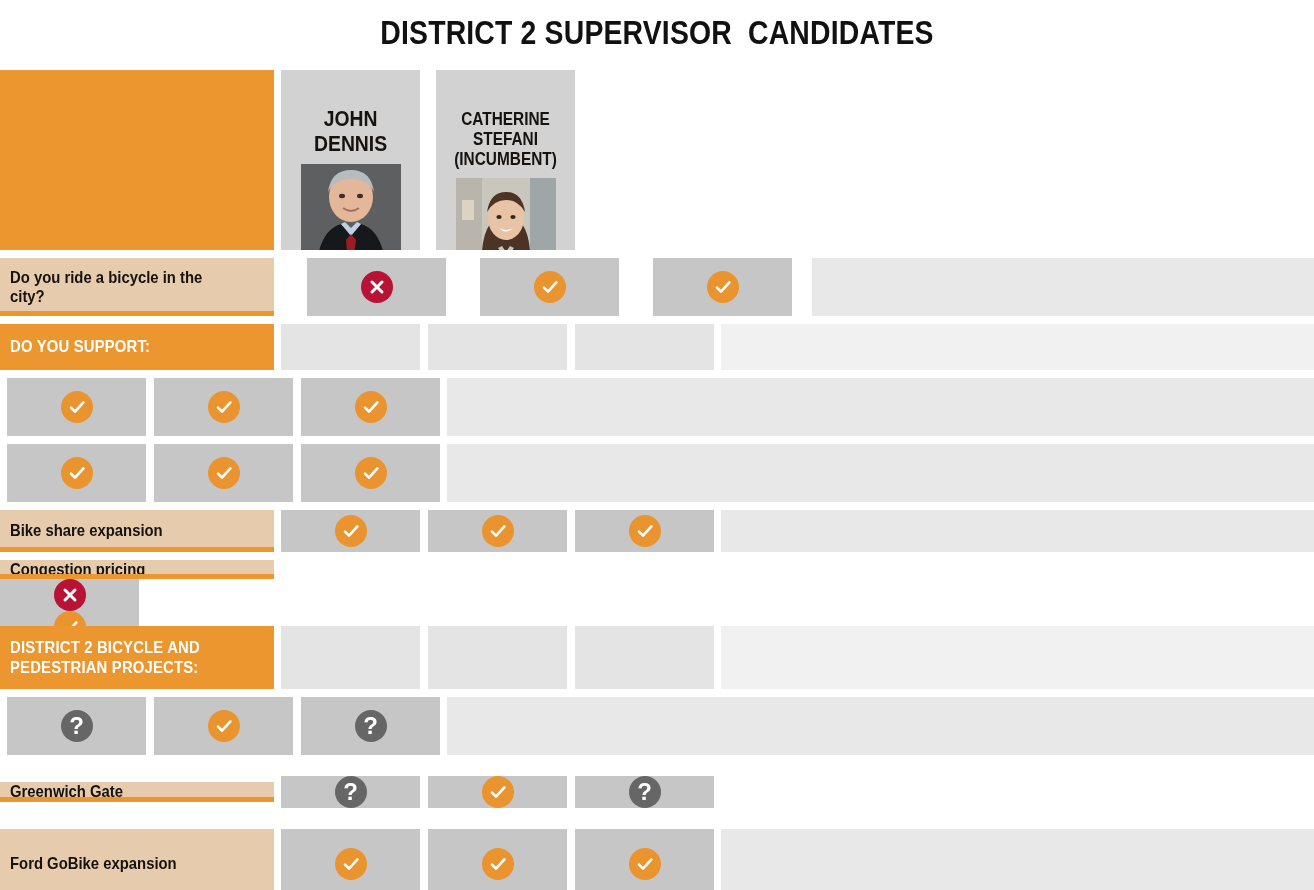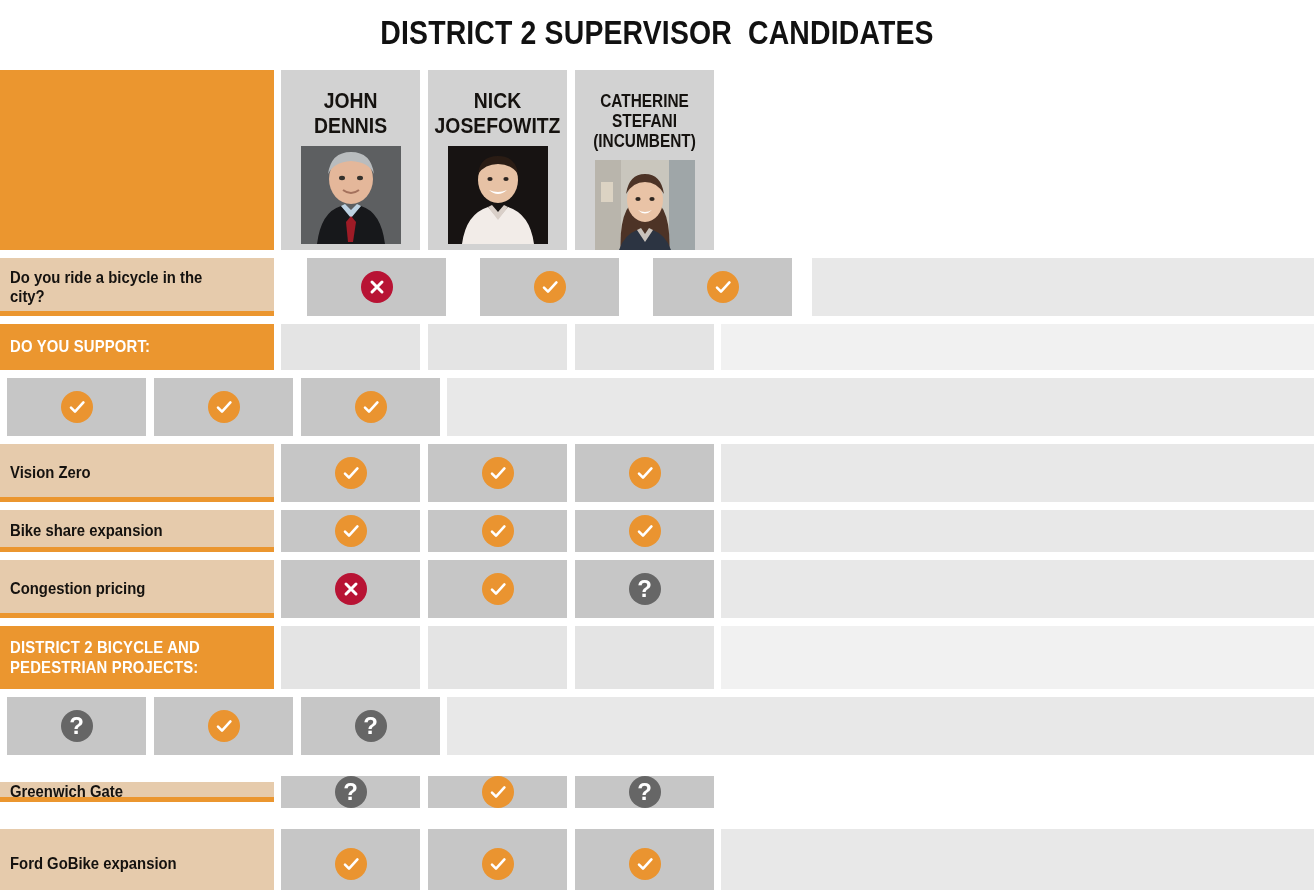--- a/index.html
+++ b/index.html
@@ -130,21 +130,21 @@
     font-size: 24px;
     line-height: 1;
     margin-top: -1px;
   }
 
   
   .hdr-row { height: 180px; }
   .hdr-cell {
     flex-direction: column;
     justify-content: flex-start;
-    padding-top: 6px;
+    padding-top: 24px;
     background: #d2d2d2;
   }
   .cand-name {
     font-family: "Liberation Sans Narrow", "Liberation Sans", sans-serif;
     font-weight: 700;
     color: #15120f;
     text-align: center;
     line-height: 1.14;
     white-space: pre-line;
     transform: scaleX(0.88);
@@ -183,36 +183,20 @@
             <ellipse cx="41" cy="32" rx="3" ry="2.2" fill="#35312c"></ellipse>
             <ellipse cx="59" cy="32" rx="3" ry="2.2" fill="#35312c"></ellipse>
             <path d="M42 44 Q50 50 58 44" stroke="#a4715c" stroke-width="2" fill="none"></path>
             <path d="M16 98 Q20 66 40 60 L50 70 L60 60 Q80 66 84 98 Z" fill="#17181b"></path>
             <path d="M40 60 L50 72 L60 60 L56 58 L50 64 L44 58 Z" fill="#bdd2e2"></path>
             <path d="M50 70 L55 76 L52 96 L47 96 L45 76 Z" fill="#9e1b26"></path>
           </svg>
         </div>
       </div>
       <div class="gap"></div>
-      <div class="cc hdr-cell">
-        <div class="cand-name n2">NICK
-JOSEFOWITZ</div>
-        <div class="portrait">
-          <svg width="100" height="98" viewBox="0 0 100 98">
-            <rect width="100" height="98" fill="#171312"></rect>
-            <ellipse cx="50" cy="34" rx="20" ry="23" fill="#e7c2a5"></ellipse>
-            <path d="M30 28 Q32 10 50 10 Q68 10 70 28 Q63 18 50 18 Q37 18 30 28Z" fill="#2a1c14"></path>
-            <ellipse cx="42" cy="33" rx="2.6" ry="2" fill="#2b2420"></ellipse>
-            <ellipse cx="58" cy="33" rx="2.6" ry="2" fill="#2b2420"></ellipse>
-            <path d="M41 44 Q50 52 59 44 Q50 48 41 44Z" fill="#ffffff"></path>
-            <path d="M14 98 Q18 68 40 61 L50 72 L60 61 Q82 68 86 98 Z" fill="#f2ece8"></path>
-            <path d="M40 61 L50 74 L60 61 L56 59 L50 66 L44 59 Z" fill="#d9cfc8"></path>
-          </svg>
-        </div>
-      </div>
       <div class="gap"></div>
       <div class="cc hdr-cell">
         <div class="cand-name n3">CATHERINE STEFANI
 (INCUMBENT)</div>
         <div class="portrait">
           <svg width="100" height="98" viewBox="0 0 100 98">
             <rect width="100" height="98" fill="#c9c6bd"></rect>
             <rect x="0" y="0" width="26" height="98" fill="#b9b5ac"></rect>
             <rect x="74" y="0" width="26" height="98" fill="#9fa6a8"></rect>
             <rect x="6" y="22" width="12" height="20" fill="#dcd3c3"></rect>
@@ -296,23 +280,20 @@
         <div class="badge yes">
           <svg width="20" height="20" viewBox="0 0 20 20">
             <path d="M4 10.6 L8 14.6 L16.4 5.4" fill="none" stroke="#ffffff" stroke-width="2.6" stroke-linecap="round" stroke-linejoin="round"></path>
           </svg>
         </div>
       </div>
       <div class="band"></div>
     </div>
     <div class="rowgap" style="height: 8px;"></div>
     <div class="row" style="height: 58px;">
-      <div class="lbl tan divider">
-        <span class="txt">Vision Zero</span>
-      </div>
       <div class="gap-l"></div>
       <div class="cc">
         <div class="badge yes">
           <svg width="20" height="20" viewBox="0 0 20 20">
             <path d="M4 10.6 L8 14.6 L16.4 5.4" fill="none" stroke="#ffffff" stroke-width="2.6" stroke-linecap="round" stroke-linejoin="round"></path>
           </svg>
         </div>
       </div>
       <div class="gap"></div>
       <div class="cc">
@@ -357,21 +338,21 @@
       <div class="cc">
         <div class="badge yes">
           <svg width="20" height="20" viewBox="0 0 20 20">
             <path d="M4 10.6 L8 14.6 L16.4 5.4" fill="none" stroke="#ffffff" stroke-width="2.6" stroke-linecap="round" stroke-linejoin="round"></path>
           </svg>
         </div>
       </div>
       <div class="band"></div>
     </div>
     <div class="rowgap" style="height: 8px;"></div>
-    <div class="row" style="height: 58px;">
+    <div class="row" style="height: 58px; flex-direction: column;">
       <div class="lbl tan divider">
         <span class="txt">Congestion pricing</span>
       </div>
       <div class="gap-l"></div>
       <div class="cc">
         <div class="badge no">
           <svg width="20" height="20" viewBox="0 0 20 20">
             <path d="M5 5 L15 15 M15 5 L5 15" fill="none" stroke="#ffffff" stroke-width="3" stroke-linecap="round"></path>
           </svg>
         </div>

